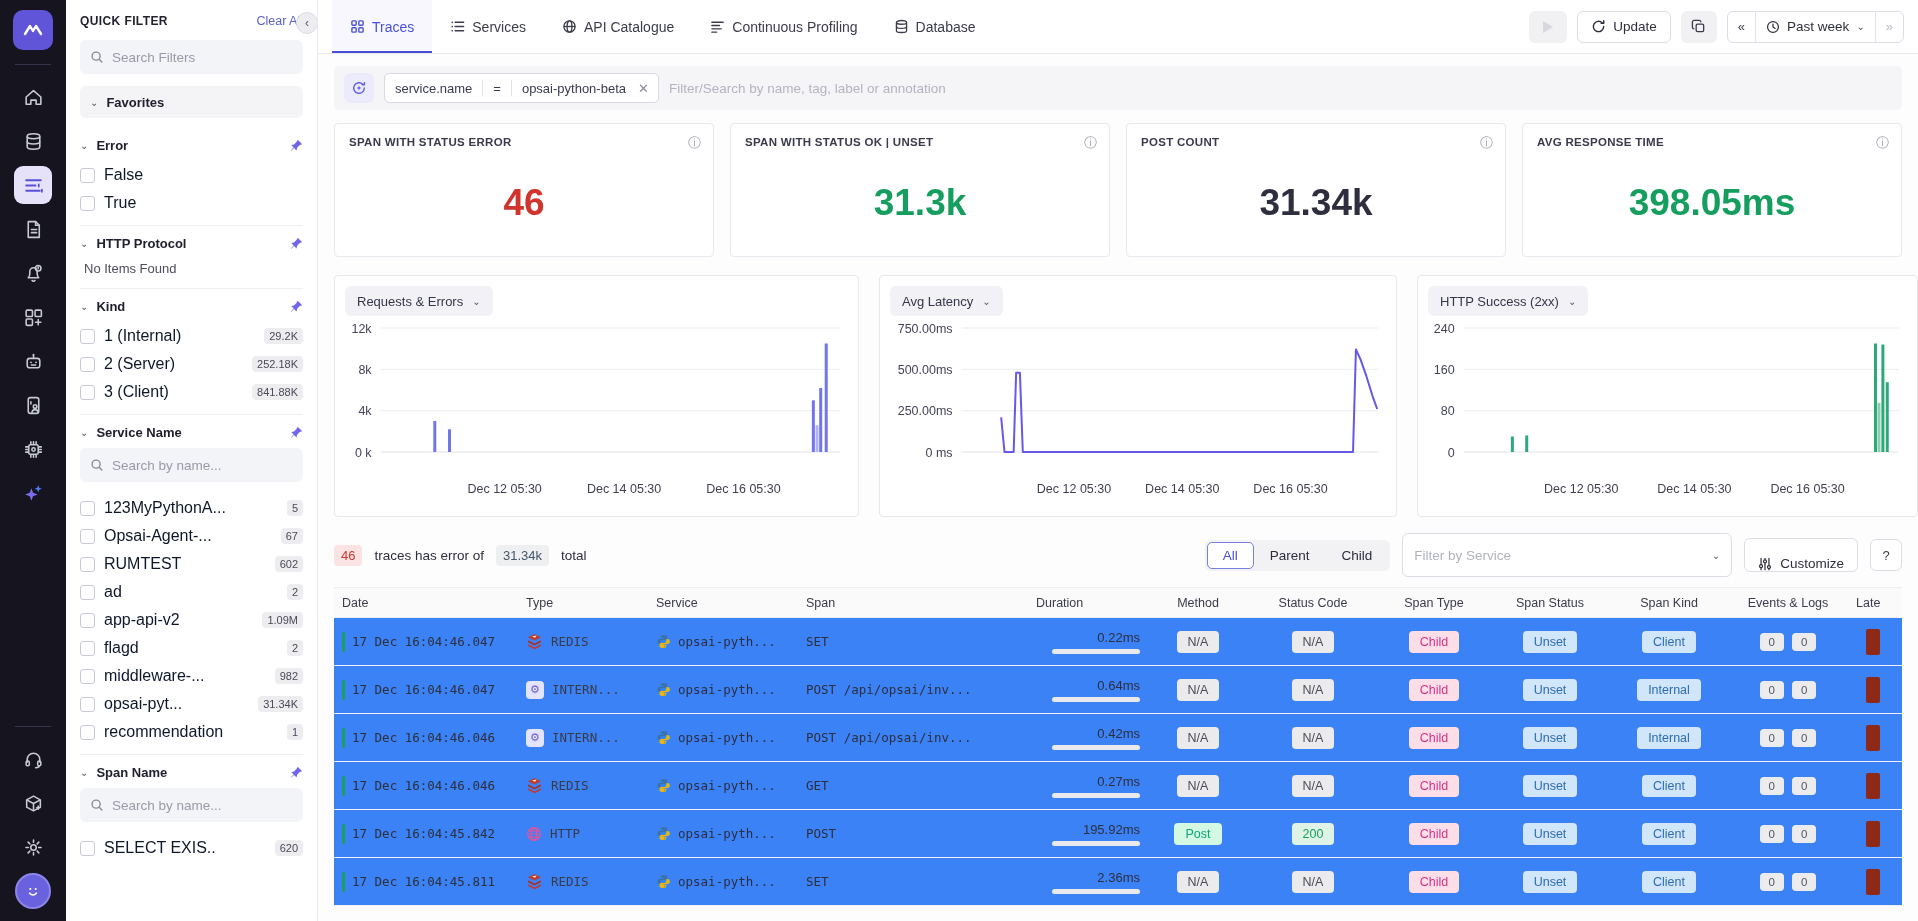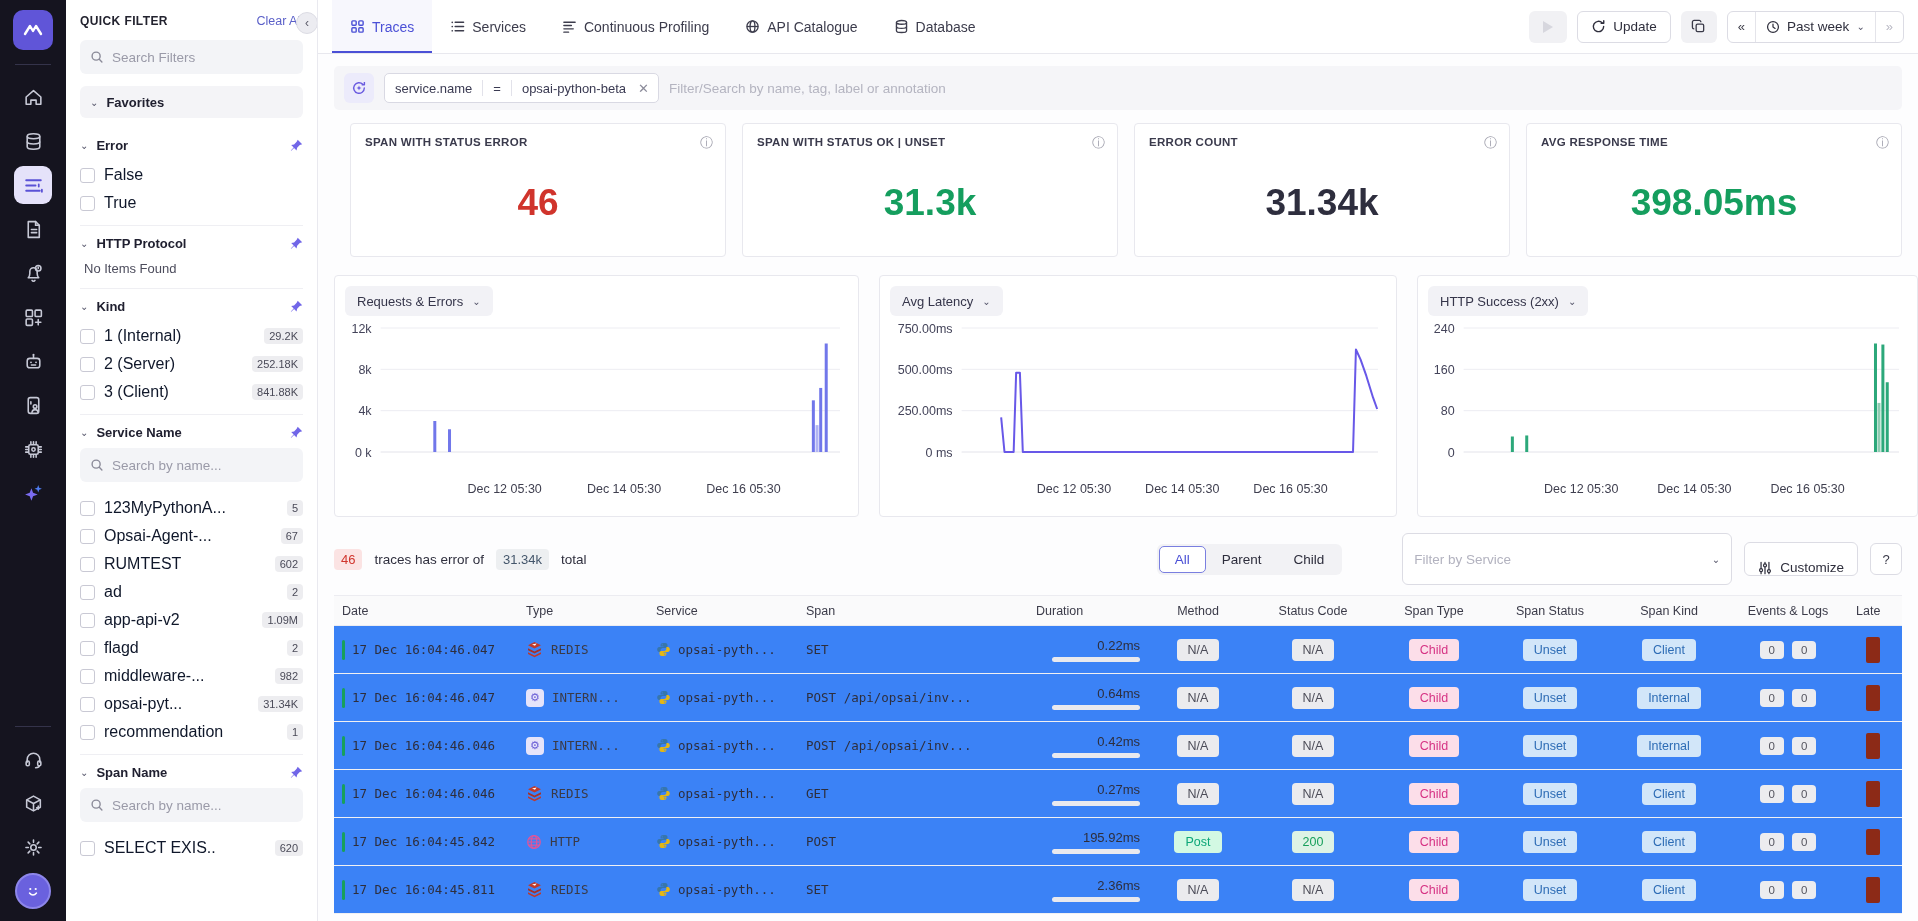--- a/index.html
+++ b/index.html
@@ -63,21 +63,21 @@
   
   #filterbar { background:#f5f5f8; border-radius:5px; height:44px; display:flex; align-items:center; gap:10px; padding:0 10px; flex-shrink:0; }
   .fb-ai { width:30px; height:30px; border-radius:6px; background:#ecebfb; display:flex; align-items:center; justify-content:center; cursor:pointer; }
   .fb-chip { background:#fff; border:1px solid #d9d9e3; border-radius:5px; height:30px; display:flex; align-items:center; font-size:13px; color:#3a3a52; }
   .fb-chip > span { padding:0 10px; }
   .fb-chip .div { width:1px; height:16px; background:#e2e2ea; padding:0; }
   .fb-chip .x { color:#8b8b9a; cursor:pointer; font-size:13px; padding:0 9px 0 2px; }
   .fb-ph { font-size:13.5px; color:#b4b4c0; }
 
   
-  #cards { display:grid; grid-template-columns:repeat(4,1fr); gap:16px; margin-top:13px; flex-shrink:0;margin-left:16px; }
+  #cards { display:grid; grid-template-columns:repeat(4,1fr); gap:16px; margin-top:13px; flex-shrink:0; }
   .card { background:#fff; border:1px solid #e8e8ee; border-radius:4px; height:134px; padding:12px 14px; position:relative; }
   .card h3 { font-size:11.5px; letter-spacing:.3px; color:#3a3a4c; font-weight:bold; }
   .card .info { position:absolute; top:10px; right:12px; color:#a2a2ae; font-size:13px; cursor:pointer; }
   .card .val { position:absolute; left:0; right:0; top:58px; text-align:center; font-size:37px; font-weight:bold; }
 
   
   #charts { display:grid; grid-template-columns:repeat(3,1fr); gap:20px; margin-top:18px; flex-shrink:0; }
   .panel { background:#fff; border:1px solid #e8e8ee; border-radius:4px; height:242px; padding:10px 10px 6px; }
   .panel-select { display:inline-flex; align-items:center; gap:9px; background:#f2f2f6; border-radius:6px; height:30px; padding:0 12px; font-size:13px; color:#35354a; cursor:pointer; margin-bottom:2px; }
   .chart-wrap { position:relative; }
@@ -85,21 +85,21 @@
   .xlabels span { position:absolute; transform:translateX(-50%); font-size:12.5px; color:#3f3f4f; white-space:nowrap; }
 
   
   #tablehead { display:flex; align-items:center; margin-top:16px; gap:12px; flex-shrink:0; }
   .sum-badge-red { background:#fbe3e3; color:#d0342c; font-size:13px; border-radius:4px; padding:3px 7px; }
   .sum-text { font-size:13.5px; color:#2f2f3e; }
   .sum-badge-gray { background:#edeff1; color:#44566b; font-size:13px; border-radius:4px; padding:3px 7px; }
   .seg { margin-left:auto; background:#f2f2f5; border-radius:6px; display:flex; padding:2px; }
   .seg div { padding:5px 15px; font-size:13.5px; color:#2d2d3c; border-radius:5px; cursor:pointer; border:1px solid transparent; }
   .seg div.on { background:#fff; border-color:#7a7fe0; color:#4b50d6; }
-  .svc-select { width:330px; height:52px; border:1px solid #dcdce4; border-radius:6px; background:#fff; display:flex; align-items:center; padding:0 11px; cursor:pointer;margin-left:48px; }
+  .svc-select { width:330px; height:44px; border:1px solid #dcdce4; border-radius:6px; background:#fff; display:flex; align-items:center; padding:0 11px; cursor:pointer; }
   .svc-select span.ph { font-size:13.5px; color:#b2b2bf; flex:1; }
   .btn-customize { height:34px; border:1px solid #dcdce4; border-radius:6px; background:#fff; display:flex; align-items:flex-end; gap:8px; padding:0 13px; font-size:13.5px; color:#2e2e3c; cursor:pointer; }
   .btn-help { width:32px; height:32px; border:1px solid #dcdce4; border-radius:6px; background:#fff; display:flex; align-items:center; justify-content:center; font-size:13px; color:#3a3a48; cursor:pointer; }
 
   #tablegrid { margin-top:10px; border-top:1px solid #ececf1; min-height:0; overflow:hidden; }
   .tg-row { display:grid; grid-template-columns:184px 130px 150px 230px 120px 100px 130px 112px 120px 118px 120px 1fr; align-items:center; }
   .tg-head { background:#fafafb; border-bottom:1px solid #ececf1; height:30px; }
   .tg-head div { font-size:12.5px; color:#3b3b49; padding:0 8px; white-space:nowrap; overflow:hidden; }
   .tg-data { height:48px; border-bottom:1px solid #f0f0f3; background:#3b82f6; }
   .cell { padding:0 8px; display:flex; align-items:center; min-width:0; }
@@ -422,32 +422,32 @@
     <div class="tab">
       <svg viewBox="0 0 16 16" fill="none" stroke="currentColor" stroke-width="1.5">
           <path d="M5.5 3.5h9M5.5 8h9M5.5 12.5h9" stroke-linecap="round"></path>
           <circle cx="2.4" cy="3.5" r=".9" fill="currentColor" stroke="none"></circle>
           <circle cx="2.4" cy="8" r=".9" fill="currentColor" stroke="none"></circle>
           <circle cx="2.4" cy="12.5" r=".9" fill="currentColor" stroke="none"></circle>
         </svg>
       <span>Services</span>
     </div>
     <div class="tab">
-      <svg viewBox="0 0 16 16" fill="none" stroke="currentColor" stroke-width="1.5">
-          <path d="M2 3.5h12M2 7h8M2 10.5h10M2 14h5" stroke-linecap="round"></path>
-        </svg>
-      <span>Continuous Profiling</span>
-    </div>
-    <div class="tab">
       <svg viewBox="0 0 16 16" fill="none" stroke="currentColor" stroke-width="1.4">
           <circle cx="8" cy="8" r="6"></circle>
           <ellipse cx="8" cy="8" rx="2.6" ry="6"></ellipse>
           <path d="M2 8h12"></path>
         </svg>
       <span>API Catalogue</span>
+    </div>
+    <div class="tab">
+      <svg viewBox="0 0 16 16" fill="none" stroke="currentColor" stroke-width="1.5">
+          <path d="M2 3.5h12M2 7h8M2 10.5h10M2 14h5" stroke-linecap="round"></path>
+        </svg>
+      <span>Continuous Profiling</span>
     </div>
     <div class="tab">
       <svg viewBox="0 0 16 16" fill="none" stroke="currentColor" stroke-width="1.4">
           <ellipse cx="8" cy="3.6" rx="5.4" ry="2"></ellipse>
           <path d="M2.6 3.6v8.8c0 1.1 2.4 2 5.4 2s5.4-.9 5.4-2V3.6"></path>
           <path d="M2.6 8c0 1.1 2.4 2 5.4 2s5.4-.9 5.4-2"></path>
         </svg>
       <span>Database</span>
     </div>
 
@@ -511,21 +511,21 @@
         <h3>SPAN WITH STATUS ERROR</h3>
         <span class="info">ⓘ</span>
         <div class="val" style="color: rgb(208, 52, 44);">46</div>
       </div>
       <div class="card">
         <h3>SPAN WITH STATUS OK | UNSET</h3>
         <span class="info">ⓘ</span>
         <div class="val" style="color: rgb(21, 158, 94);">31.3k</div>
       </div>
       <div class="card">
-        <h3>ERROR COUNT</h3>
+        <h3>POST COUNT</h3>
         <span class="info">ⓘ</span>
         <div class="val" style="color: rgb(46, 46, 62);">31.34k</div>
       </div>
       <div class="card">
         <h3>AVG RESPONSE TIME</h3>
         <span class="info">ⓘ</span>
         <div class="val" style="color: rgb(21, 158, 94);">398.05ms</div>
       </div>
     </div>
 

